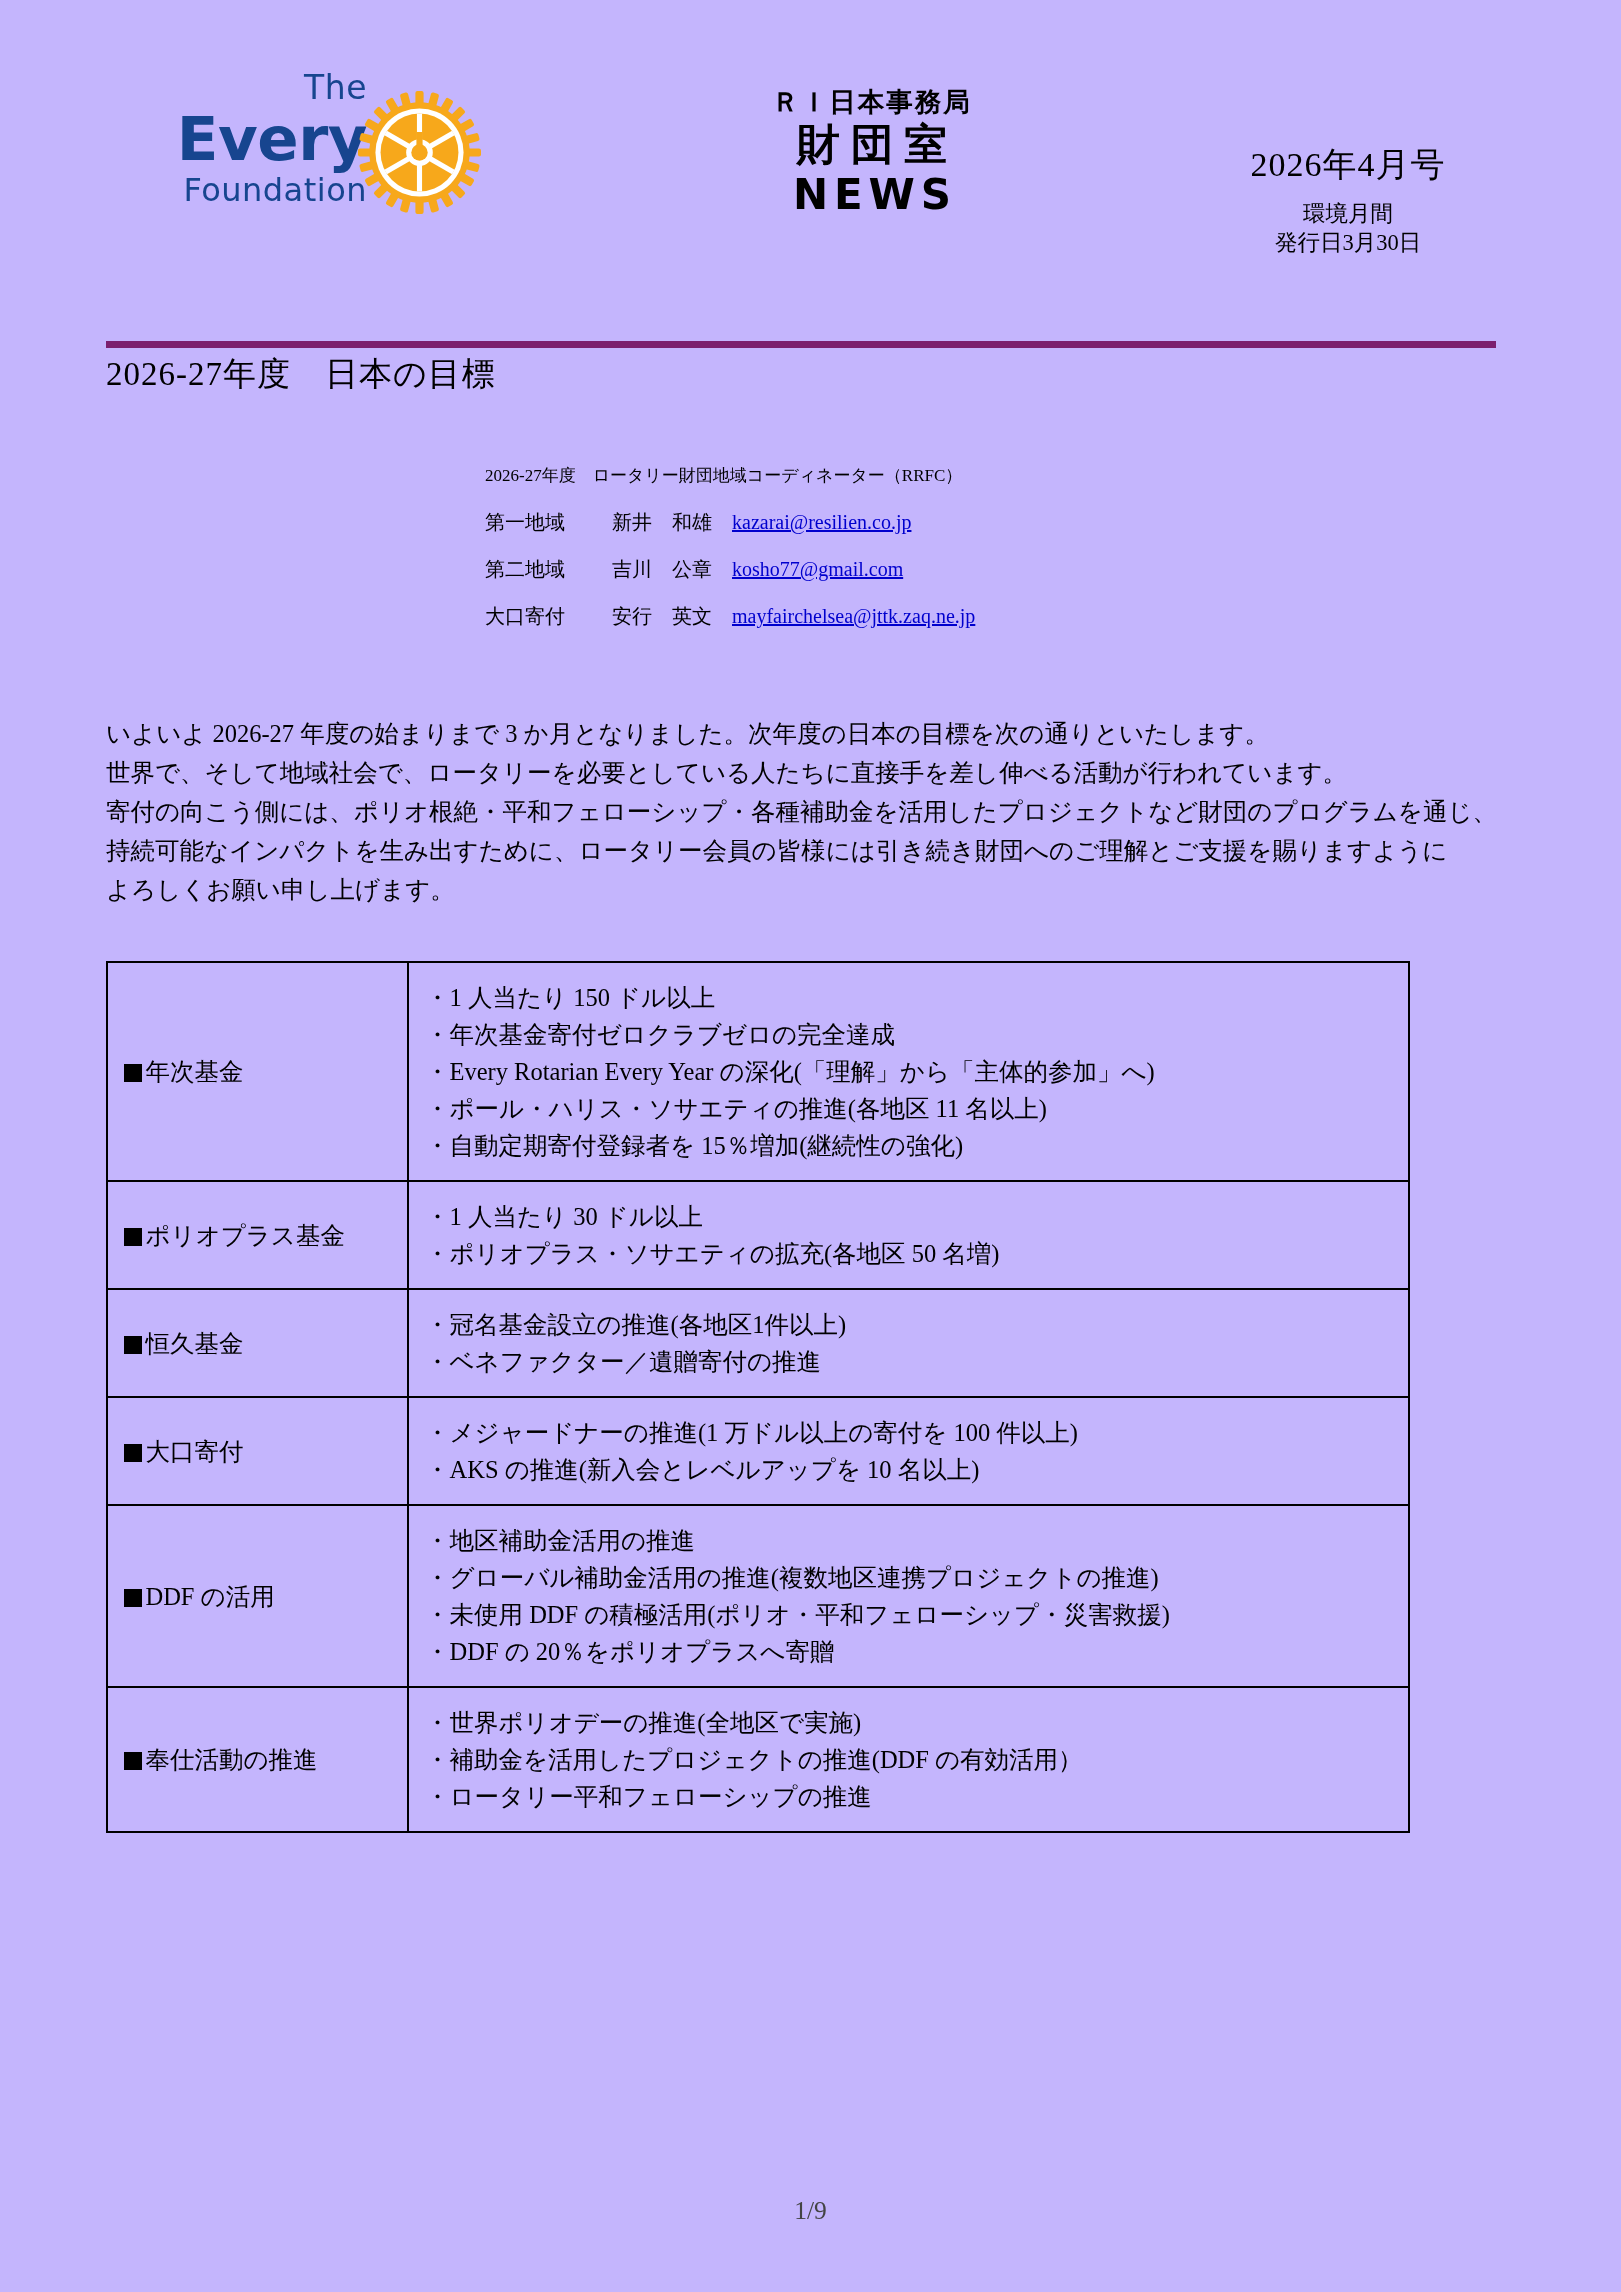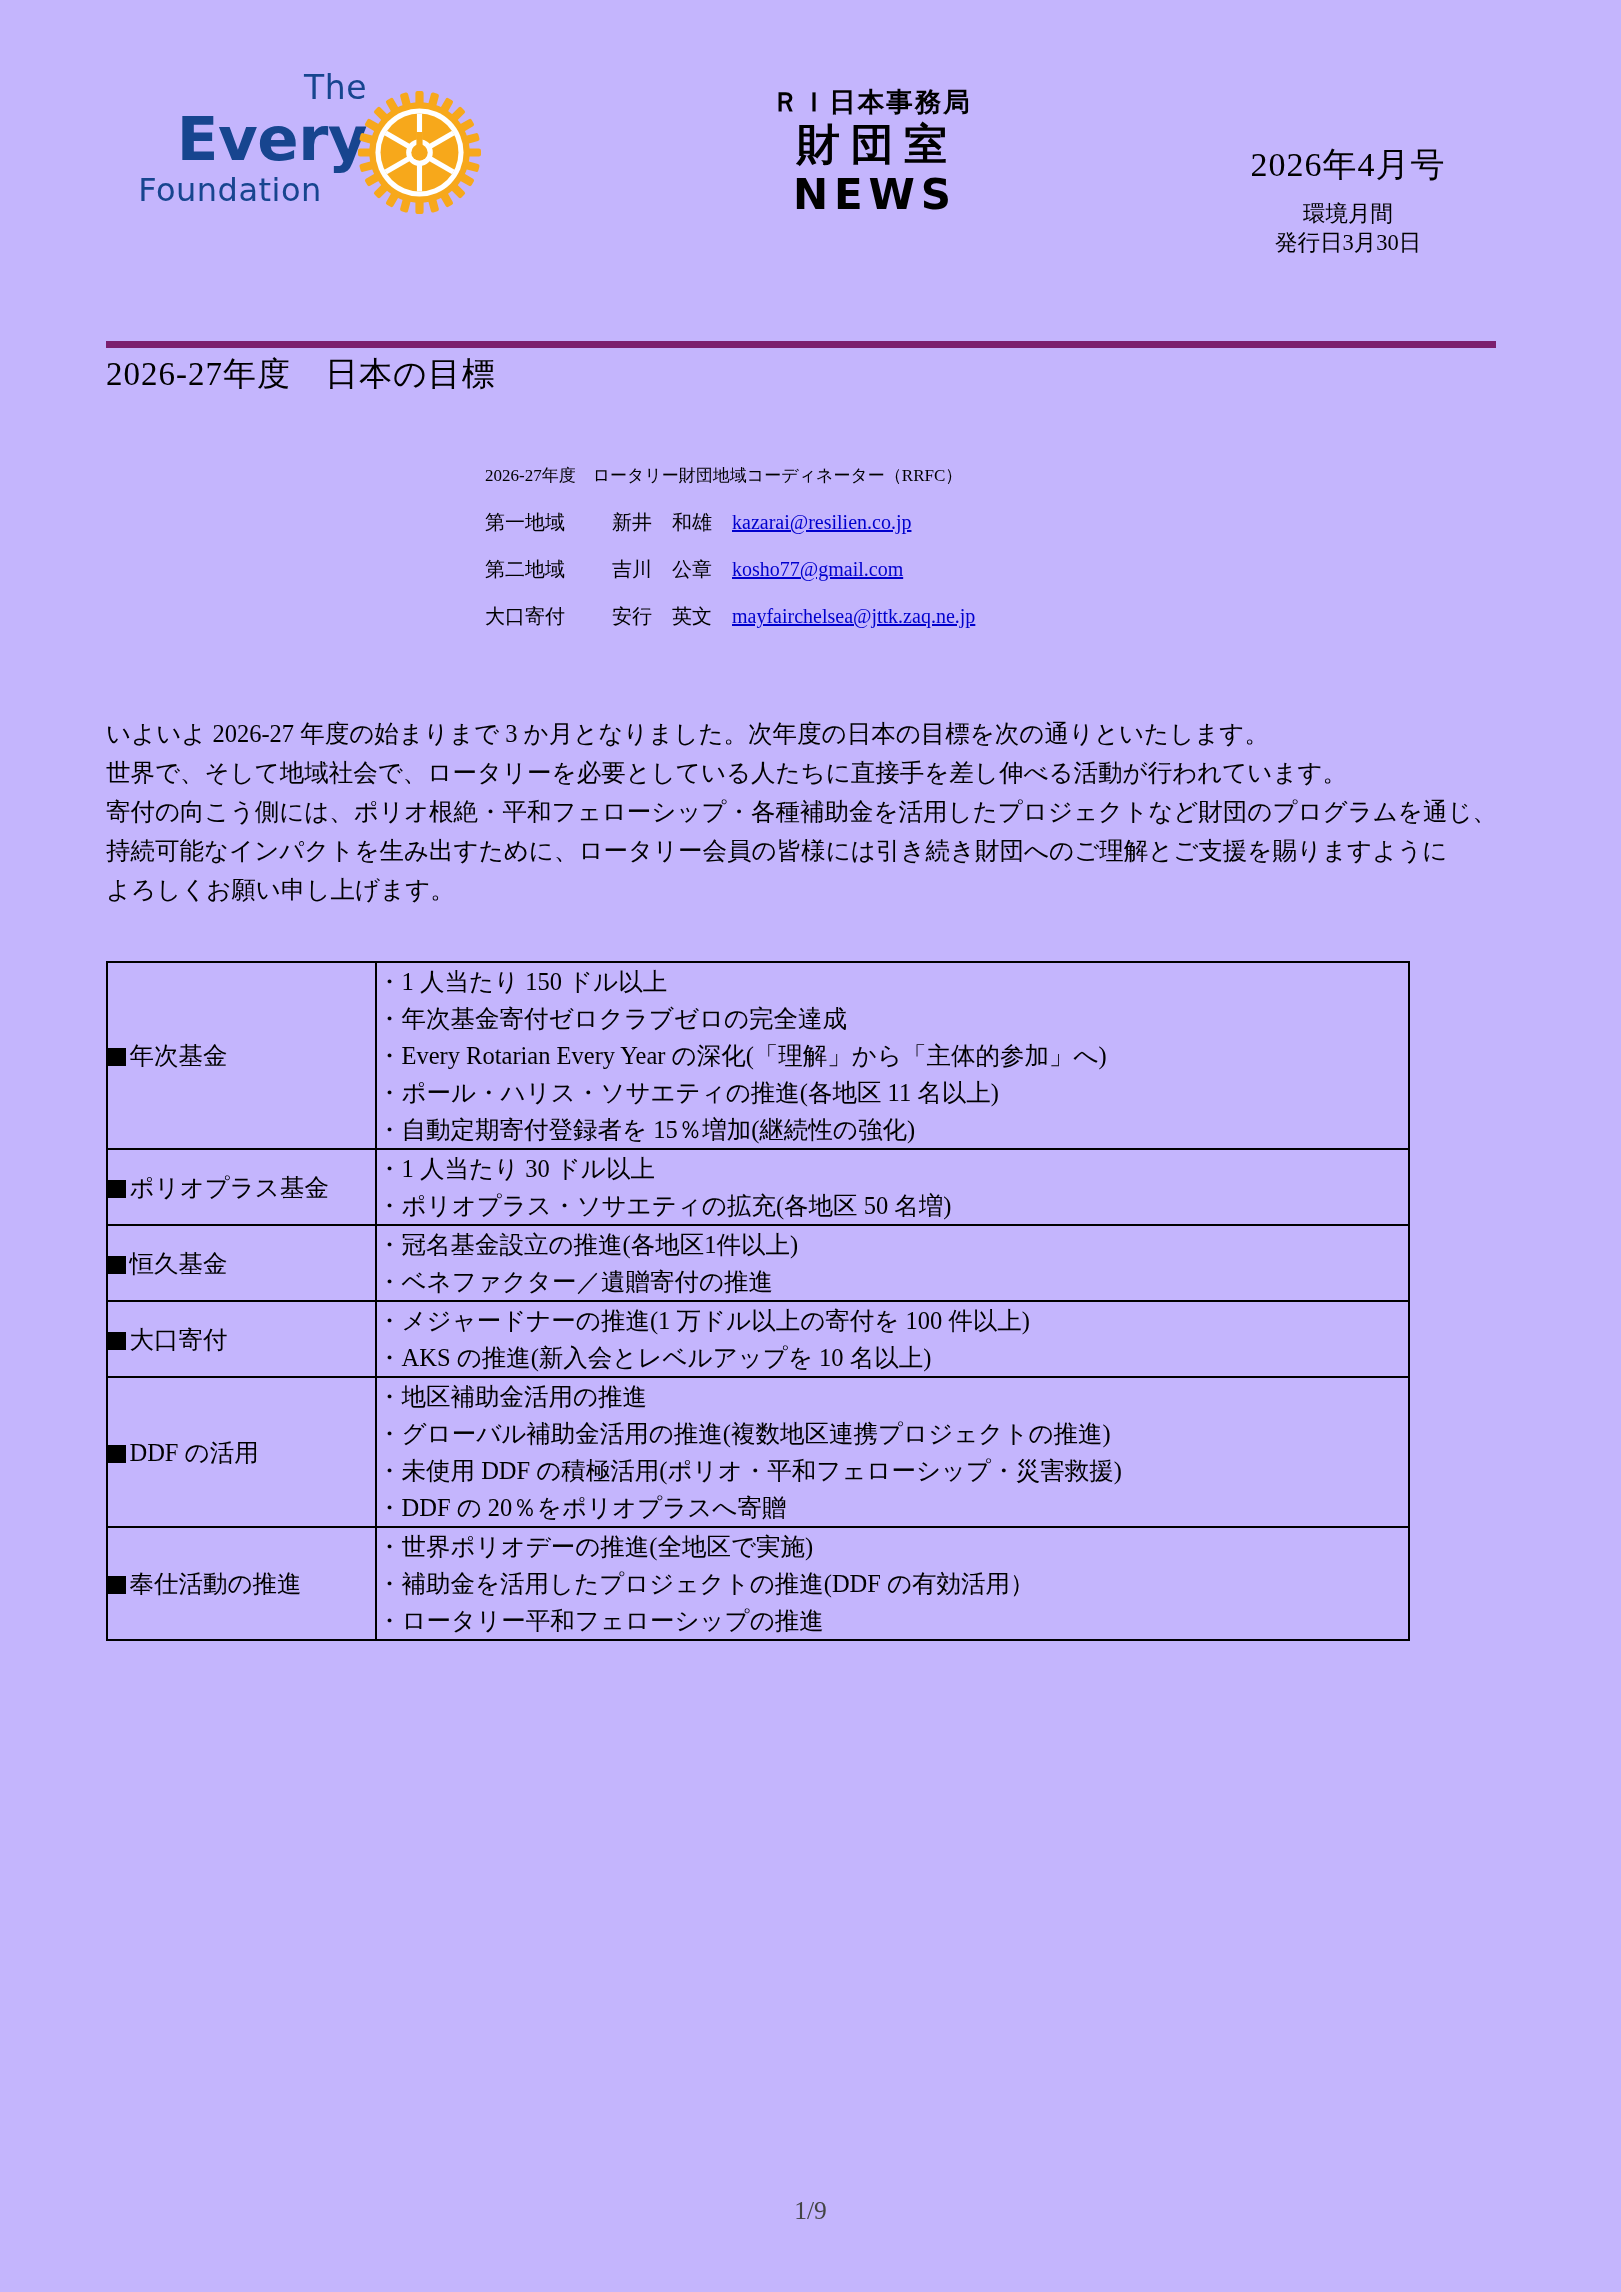--- a/index.html
+++ b/index.html
@@ -54,21 +54,20 @@
     font-size: 61px;
     line-height: 65px;
     font-weight: 700;
     letter-spacing: -0.5px;
   }
   .logo-foundation {
     font-size: 32px;
     line-height: 39px;
     font-weight: 400;
     letter-spacing: 0.5px;
-    text-align: center;
   }
   .wheel {
     position: absolute;
     left: 265px;
     top: 21.6px;
     width: 123px;
     height: 123px;
   }
 
   .masthead {
@@ -188,21 +187,21 @@
     position: absolute;
     left: 106px;
     top: 961px;
     width: 1304px;
     border-collapse: collapse;
     table-layout: fixed;
   }
   .goals-table td {
     border: 2px solid #000;
     vertical-align: middle;
-    padding: 0;
+    padding: 16px;
   }
   .goal-label-cell {
     width: 267px;
     padding: 9.8px 0 9.8px 13.7px;
     font-size: 24.5px;
     line-height: 33px;
     white-space: nowrap;
   }
   .goal-items-cell {
     padding: 17.6px 0 17.6px 21.6px;

